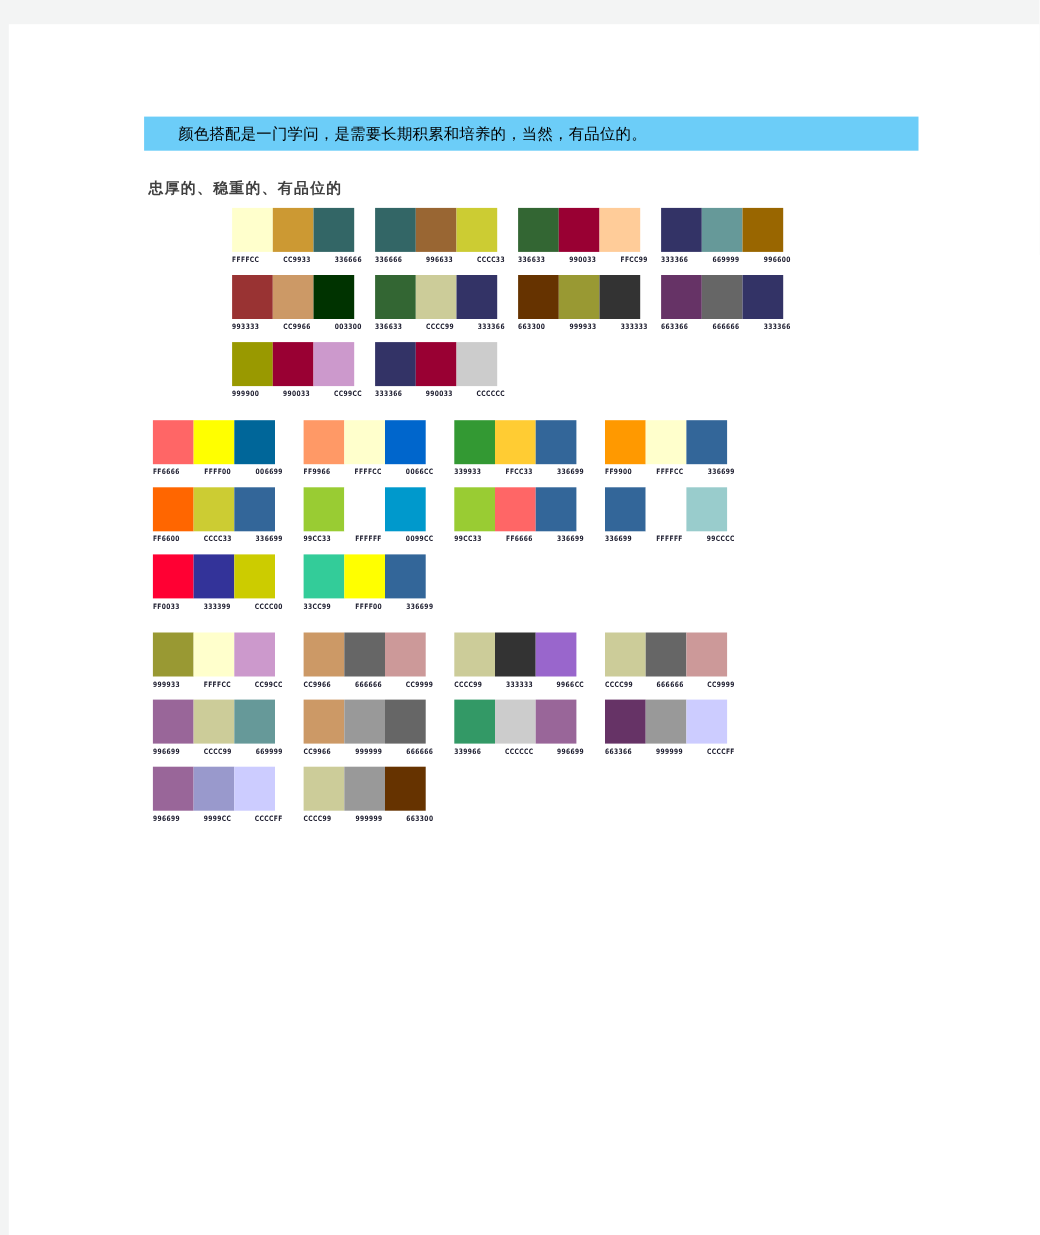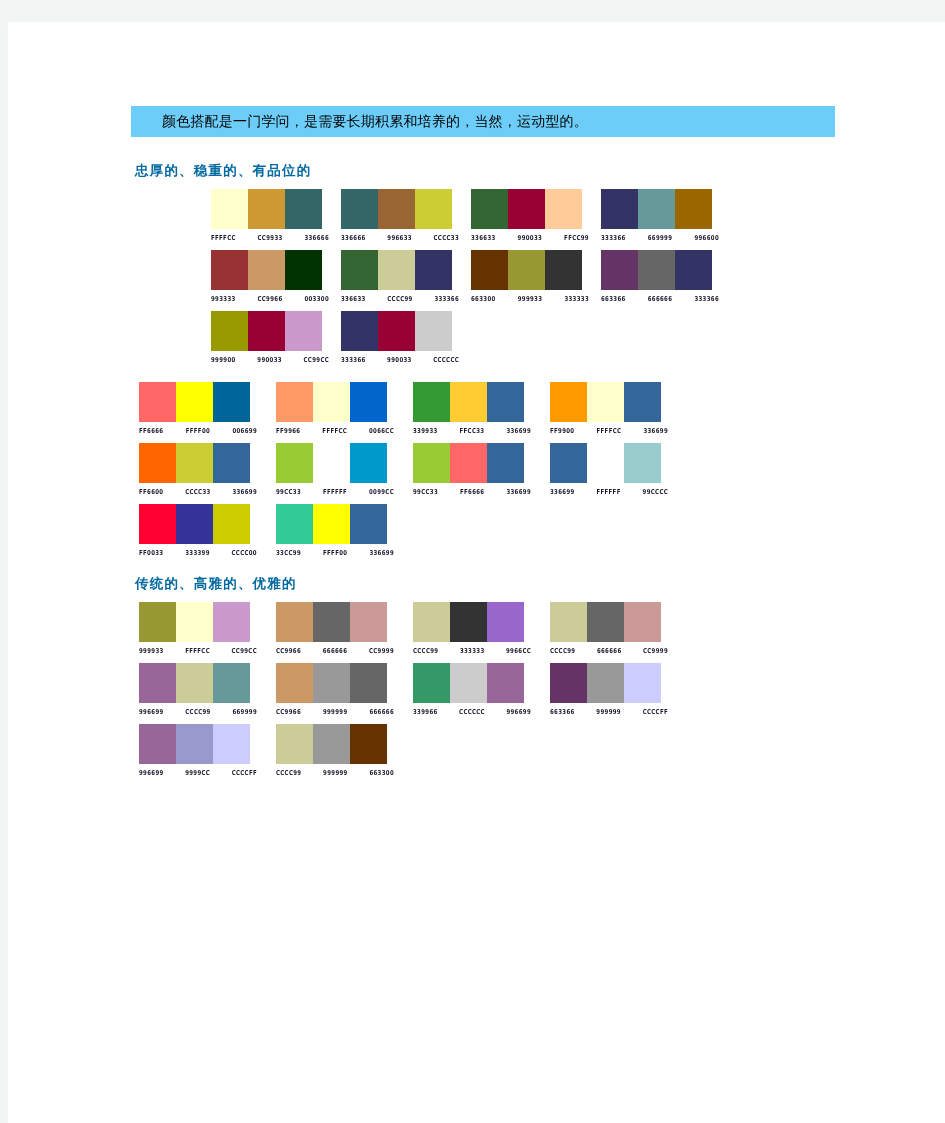--- a/index.html
+++ b/index.html
@@ -43,21 +43,21 @@
   #content {
     position: absolute;
     left: 123px;
     top: 140px;
     width: 760px;
   }
   .section { margin-bottom: 20px; }
   .section-title {
     font-size: 13.5px;
     font-weight: bold;
-    color: #0369a1;
+    color: #404040;
     letter-spacing: 1.2px;
     margin: 0 0 9px 4px;
     font-family: "DejaVu Sans", "Liberation Sans", sans-serif;
   }
   .palette-row {
     display: flex;
     margin-bottom: 10px;
   }
   .palette {
     width: 127px;
@@ -91,21 +91,21 @@
   .section-1 .palette:nth-child(n+2) { margin-left: 4px; }
   .sec1-indent { padding-left: 38px; }
   .sec23-indent { padding-left: 8px; }
 </style>
 </head>
 <body>
 
 <div id="page">
 
   <div id="banner">
-    <div id="banner-text">颜色搭配是一门学问，是需要长期积累和培养的，当然，运动型的。</div>
+    <div id="banner-text">颜色搭配是一门学问，是需要长期积累和培养的，当然，有品位的。</div>
   </div>
 
   <div id="content">
       <div class="section section-1">
         <div class="section-title">忠厚的、稳重的、有品位的</div>
         <div class="sec1-indent">
           <div class="palette-row">
             <div class="palette">
               <div class="swatches">
                 <div class="swatch" style="background: rgb(255, 255, 204);"></div>
@@ -357,21 +357,20 @@
               <div class="hex-labels">
                 <div class="hex">33CC99</div>
                 <div class="hex">FFFF00</div>
                 <div class="hex">336699</div>
               </div>
             </div>
           </div>
         </div>
       </div>
       <div class="section section-3">
-        <div class="section-title">传统的、高雅的、优雅的</div>
         <div class="sec23-indent">
           <div class="palette-row">
             <div class="palette">
               <div class="swatches">
                 <div class="swatch" style="background: rgb(153, 153, 51);"></div>
                 <div class="swatch" style="background: rgb(255, 255, 204);"></div>
                 <div class="swatch" style="background: rgb(204, 153, 204);"></div>
               </div>
               <div class="hex-labels">
                 <div class="hex">999933</div>

